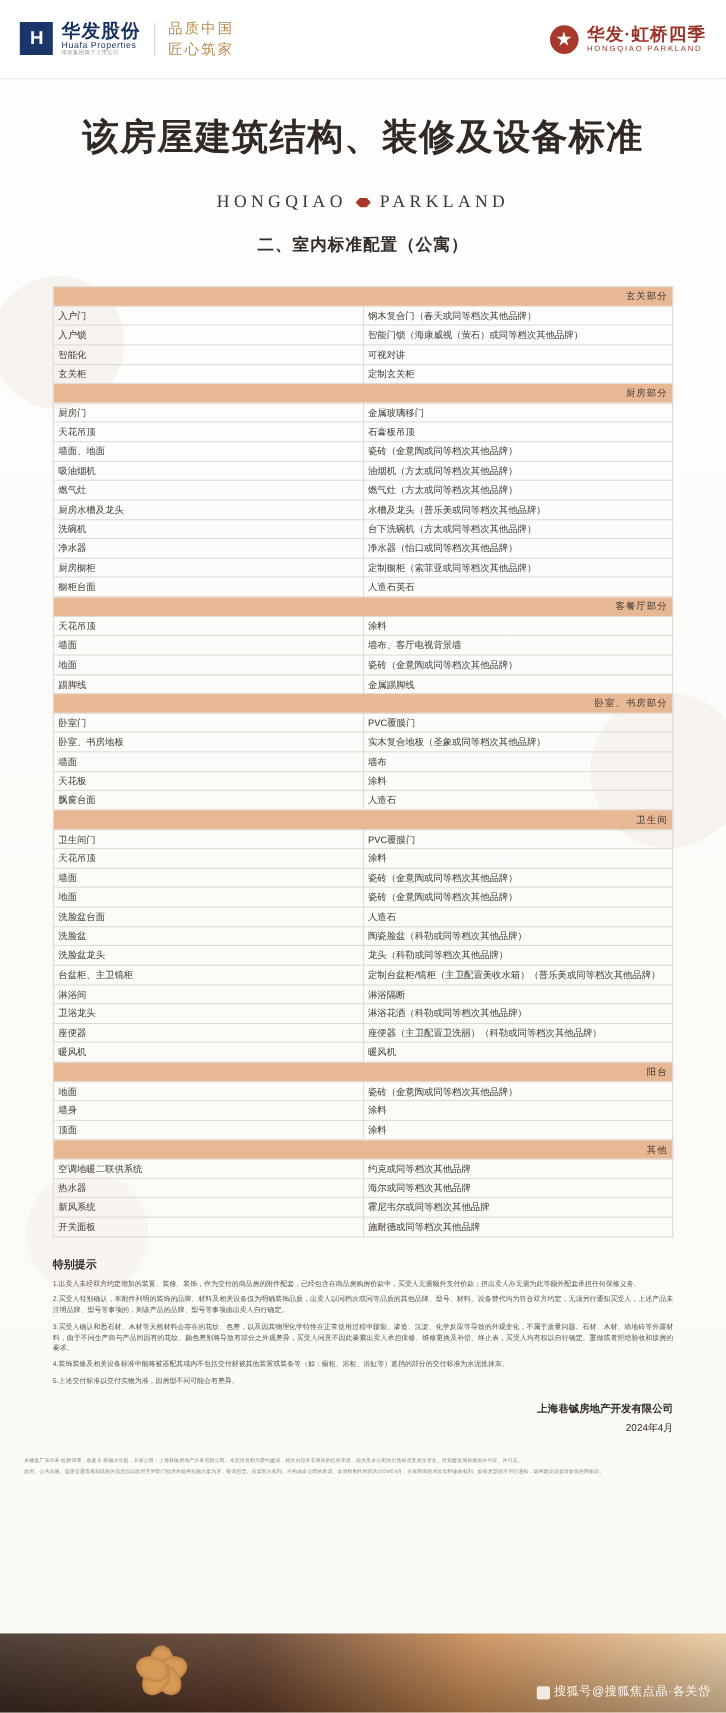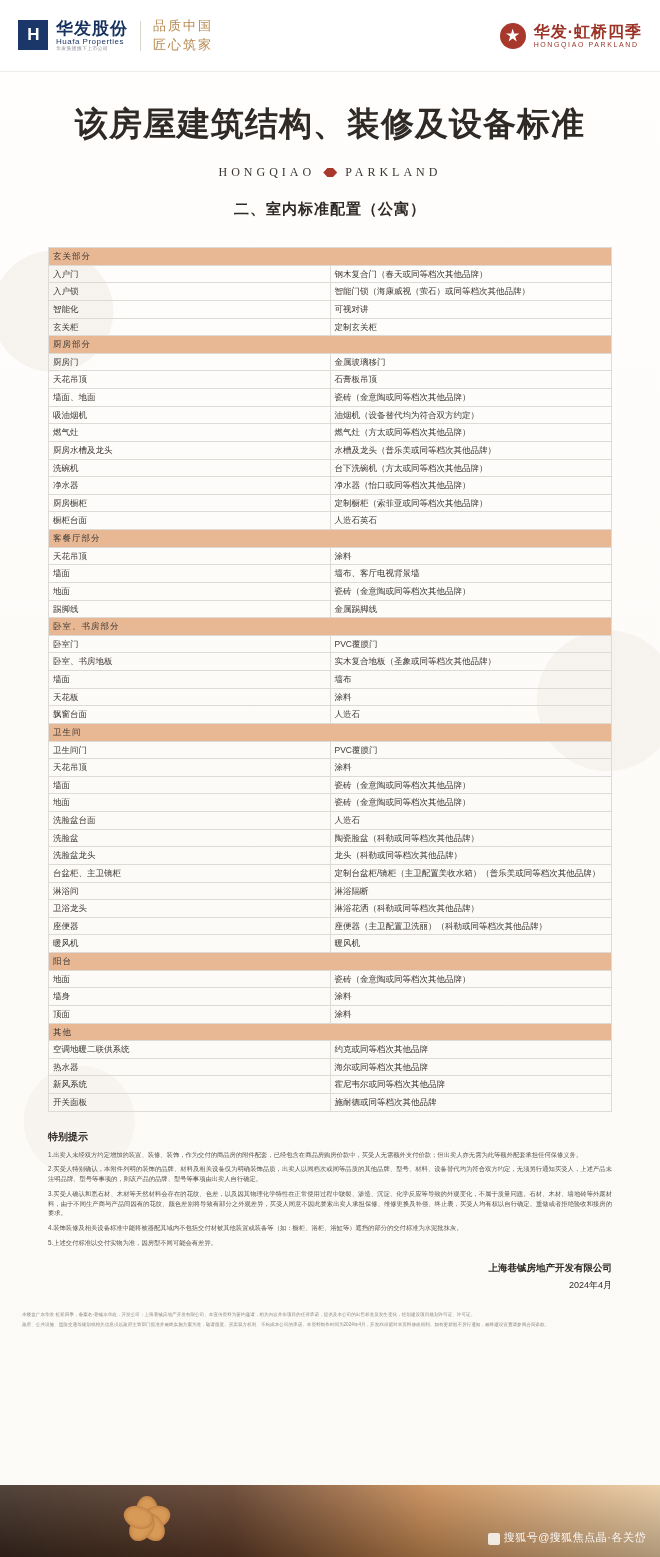--- a/index.html
+++ b/index.html
@@ -59,38 +59,38 @@
   .brand-right .cn { font-size: 16px; font-weight:700; color:#9b3327; letter-spacing:1px; }
   .brand-right .en { font-size: 7px; color:#9b3327; letter-spacing:1.6px; }
 
   
   .title-wrap { padding: 30px 16px 6px; text-align:center; }
   h1.doc-title {
     margin: 0; font-size: 33px; font-weight: 700; color:#2f2a26;
     letter-spacing: 1px; font-family:"Liberation Serif", serif;
   }
   .sub-en {
-    margin-top: 18px; font-size: 12px; color:#3a3632;
+    margin-top: 28px; font-size: 16px; color:#3a3632;
     letter-spacing: 4px; display:flex; align-items:center; justify-content:center; gap:8px;
     font-family:"Liberation Serif", serif;
   }
   .sub-en .dot { width:14px; height:9px; background:#a8372c; clip-path: polygon(0 50%,30% 0,70% 0,100% 50%,70% 100%,30% 100%); }
   .sect-title { margin-top: 20px; font-size: 15px; font-weight:700; color:#2f2a26; letter-spacing:1px; }
 
   
   .table-wrap { margin: 22px 48px 0; }
   table.spec { width: 100%; border-collapse: collapse; table-layout: fixed; }
   table.spec td {
     border: 1px solid #dedbd6;
     font-size: 8.5px; color:#3b3733;
     padding: 3px 4px; height: 17px; line-height: 1.25;
   }
   td.group {
     background: #e8b894; color:#4a3a2d; font-size:9px;
-    text-align: left; letter-spacing: 1px; height: 16px;
+    text-align: right; letter-spacing: 1px; height: 16px;
   }
   td.k { width: 29%; text-align:left; }
   td.v { width: 71%; padding-left: 10px; }
 
   
   .notes { margin: 18px 48px 0; }
   .notes h3 { margin:0 0 6px; font-size:10px; color:#2f2a26; font-weight:700; }
   .notes p {
     margin: 0 0 5px; font-size: 6.3px; color:#55504b;
     line-height: 1.55; text-align: justify;
@@ -198,21 +198,21 @@
           <tr>
             <td class="k">天花吊顶</td>
             <td class="v">石膏板吊顶</td>
           </tr>
           <tr>
             <td class="k">墙面、地面</td>
             <td class="v">瓷砖（金意陶或同等档次其他品牌）</td>
           </tr>
           <tr>
             <td class="k">吸油烟机</td>
-            <td class="v">油烟机（设备替代均为符合双方约定）</td>
+            <td class="v">油烟机（方太或同等档次其他品牌）</td>
           </tr>
           <tr>
             <td class="k">燃气灶</td>
             <td class="v">燃气灶（方太或同等档次其他品牌）</td>
           </tr>
           <tr>
             <td class="k">厨房水槽及龙头</td>
             <td class="v">水槽及龙头（普乐美或同等档次其他品牌）</td>
           </tr>
           <tr>

